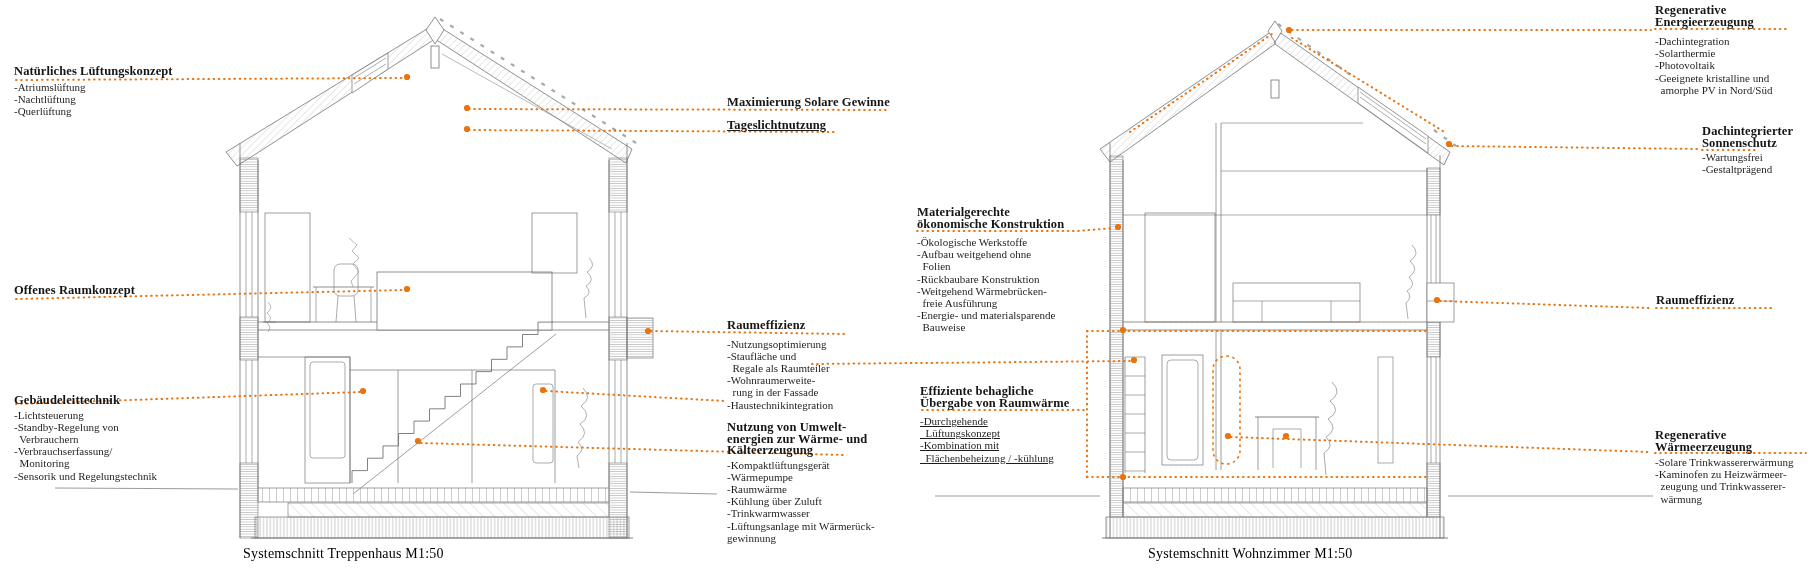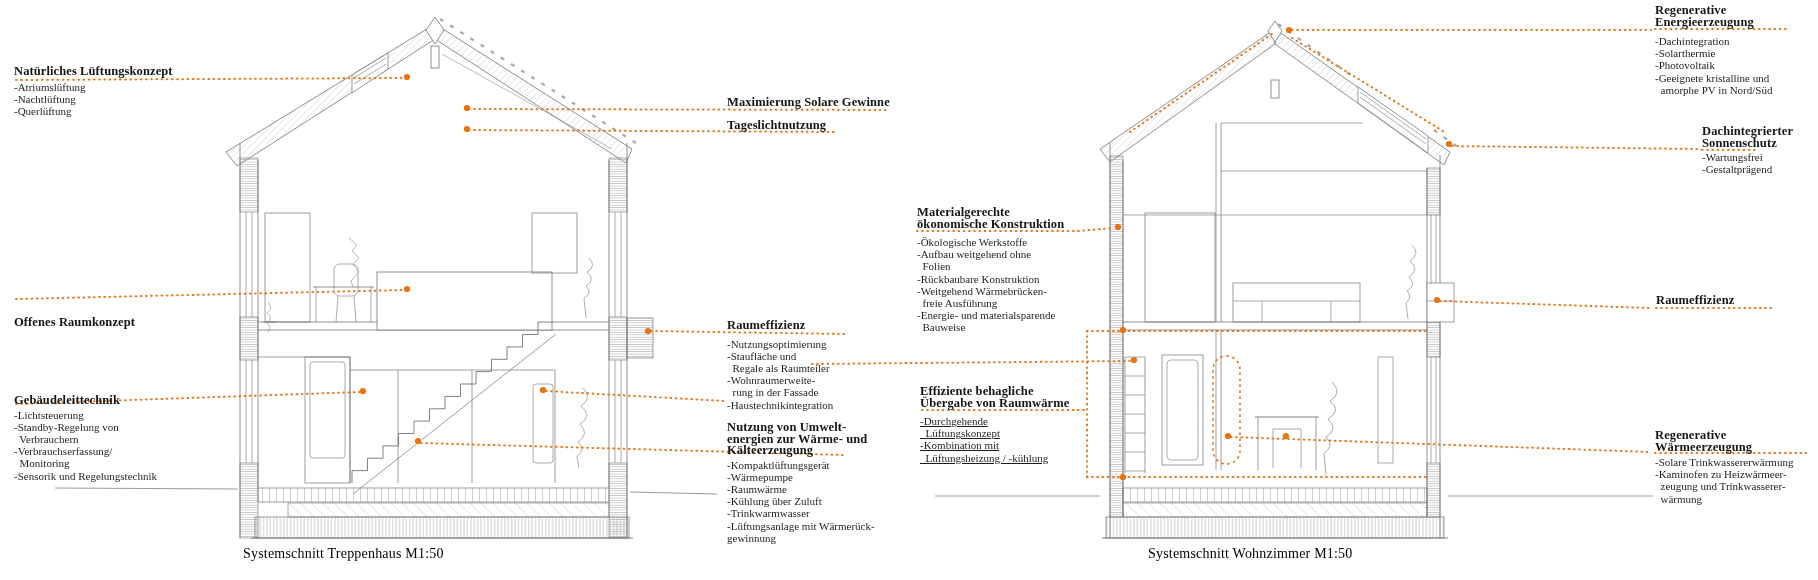--- a/index.html
+++ b/index.html
@@ -234,28 +234,28 @@
         <circle cx="1228" cy="436" r="3.1" class="dot"></circle>
         <circle cx="1286" cy="436" r="3.1" class="dot"></circle>
         <circle cx="1437" cy="300" r="3.1" class="dot"></circle>
         <circle cx="1449" cy="144" r="3.1" class="dot"></circle>
         <circle cx="1289" cy="30" r="3.1" class="dot"></circle>
       </g>
   </svg>
 
   <div id="annotations">
       <div class="ann" style="left: 14px; top: 66px;"><div class="ah">Natürliches Lüftungskonzept</div><div class="ai" style=""><div class="aitem">-Atriumslüftung</div><div class="aitem">-Nachtlüftung</div><div class="aitem">-Querlüftung</div></div></div>
-      <div class="ann" style="left: 14px; top: 285px; margin-top: 32px;"><div class="ah">Offenes Raumkonzept</div></div>
+      <div class="ann" style="left: 14px; top: 285px;"><div class="ah">Offenes Raumkonzept</div></div>
       <div class="ann" style="left: 14px; top: 395px;"><div class="ah">Gebäudeleittechnik</div><div class="ai" style="margin-top: 2px;"><div class="aitem">-Lichtsteuerung</div><div class="aitem">-Standby-Regelung von</div><div class="aitem">  Verbrauchern</div><div class="aitem">-Verbrauchserfassung/</div><div class="aitem">  Monitoring</div><div class="aitem">-Sensorik und Regelungstechnik</div></div></div>
       <div class="ann" style="left: 727px; top: 97px;"><div class="ah">Maximierung Solare Gewinne</div></div>
-      <div class="ann" style="left: 727px; top: 120px;"><div class="ah">Tageslichtnutzung</div></div>
+      <div class="ann" style="left: 727px; top: 120px; text-decoration: underline;"><div class="ah">Tageslichtnutzung</div></div>
       <div class="ann" style="left: 727px; top: 320px;"><div class="ah">Raumeffizienz</div><div class="ai" style="margin-top: 6px;"><div class="aitem">-Nutzungsoptimierung</div><div class="aitem">-Staufläche und</div><div class="aitem">  Regale als Raumteiler</div><div class="aitem">-Wohnraumerweite-</div><div class="aitem">  rung in der Fassade</div><div class="aitem">-Haustechnikintegration</div></div></div>
       <div class="ann" style="left: 727px; top: 422px;"><div class="ah">Nutzung von Umwelt-</div><div class="ah">energien zur Wärme- und</div><div class="ah">Kälteerzeugung</div><div class="ai" style="margin-top: 2px;"><div class="aitem">-Kompaktlüftungsgerät</div><div class="aitem">-Wärmepumpe</div><div class="aitem">-Raumwärme</div><div class="aitem">-Kühlung über Zuluft</div><div class="aitem">-Trinkwarmwasser</div><div class="aitem">-Lüftungsanlage mit Wärmerück-</div><div class="aitem">gewinnung</div></div></div>
       <div class="ann" style="left: 917px; top: 207px;"><div class="ah">Materialgerechte</div><div class="ah">ökonomische Konstruktion</div><div class="ai" style="margin-top: 6px;"><div class="aitem">-Ökologische Werkstoffe</div><div class="aitem">-Aufbau weitgehend ohne</div><div class="aitem">  Folien</div><div class="aitem">-Rückbaubare Konstruktion</div><div class="aitem">-Weitgehend Wärmebrücken-</div><div class="aitem">  freie Ausführung</div><div class="aitem">-Energie- und materialsparende</div><div class="aitem">  Bauweise</div></div></div>
-      <div class="ann" style="left: 920px; top: 386px;"><div class="ah">Effiziente behagliche</div><div class="ah">Übergabe von Raumwärme</div><div class="ai" style="margin-top: 6px; text-decoration: underline;"><div class="aitem">-Durchgehende</div><div class="aitem">  Lüftungskonzept</div><div class="aitem">-Kombination mit</div><div class="aitem">  Lüftungsheizung / -kühlung</div></div></div>
+      <div class="ann" style="left: 920px; top: 386px;"><div class="ah">Effiziente behagliche</div><div class="ah">Übergabe von Raumwärme</div><div class="ai" style="margin-top: 6px; text-decoration: underline;"><div class="aitem">-Durchgehende</div><div class="aitem">  Lüftungskonzept</div><div class="aitem">-Kombination mit</div><div class="aitem">  Flächenbeheizung / -kühlung</div></div></div>
       <div class="ann" style="left: 1655px; top: 5px;"><div class="ah">Regenerative</div><div class="ah">Energieerzeugung</div><div class="ai" style="margin-top: 7px;"><div class="aitem">-Dachintegration</div><div class="aitem">-Solarthermie</div><div class="aitem">-Photovoltaik</div><div class="aitem">-Geeignete kristalline und</div><div class="aitem">  amorphe PV in Nord/Süd</div></div></div>
       <div class="ann" style="left: 1702px; top: 126px;"><div class="ah">Dachintegrierter</div><div class="ah">Sonnenschutz</div><div class="ai" style="margin-top: 2px;"><div class="aitem">-Wartungsfrei</div><div class="aitem">-Gestaltprägend</div></div></div>
       <div class="ann" style="left: 1656px; top: 295px;"><div class="ah">Raumeffizienz</div></div>
       <div class="ann" style="left: 1655px; top: 430px;"><div class="ah">Regenerative</div><div class="ah">Wärmeerzeugung</div><div class="ai" style="margin-top: 3px;"><div class="aitem">-Solare Trinkwassererwärmung</div><div class="aitem">-Kaminofen zu Heizwärmeer-</div><div class="aitem">  zeugung und Trinkwasserer-</div><div class="aitem">  wärmung</div></div></div>
     </div>
 
   <div class="caption" style="left:243px;top:546px">Systemschnitt Treppenhaus M1:50</div>
   <div class="caption" style="left:1148px;top:546px">Systemschnitt Wohnzimmer M1:50</div>
 </div>
 

